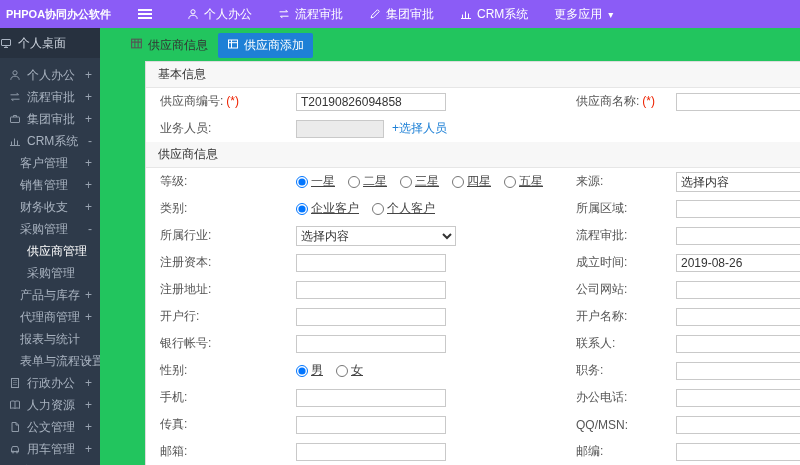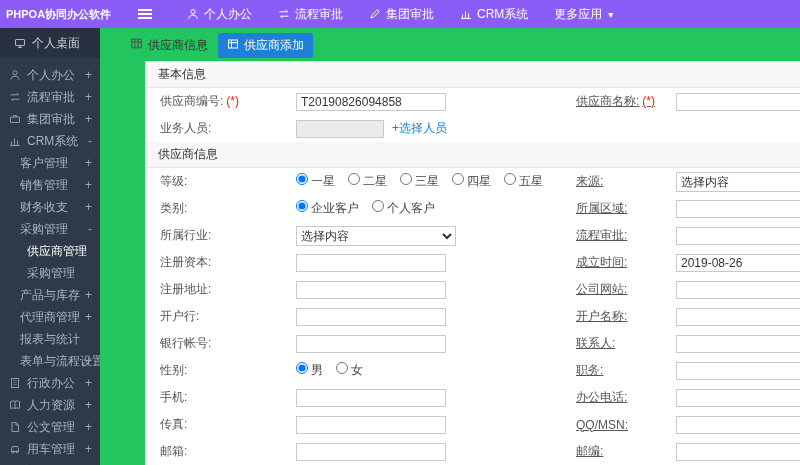--- a/index.html
+++ b/index.html
@@ -17,21 +17,21 @@
   .hamb { margin-left:38px; cursor:pointer; display:flex; align-items:center; color:#fff; }
   .topnav { margin-left:22px; display:flex; height:100%; }
   .navitem { display:flex; align-items:center; gap:5px; padding:0 13px;
     color:#fff; cursor:pointer; white-space:nowrap; }
   .caret { font-size:10px; margin-left:1px; }
   .nico { display:flex; }
   
   .sidebar { position:absolute; top:28px; left:0; width:100px; height:437px;
     background:#2e3a4a; overflow:hidden; }
   .side-desktop { height:30px; background:#27313f; color:#ccd3dd;
-    display:flex; align-items:center; gap:6px; padding-left:14px; cursor:pointer; }
+    display:flex; align-items:center; gap:6px; padding-left:0; cursor:pointer; }
   .side-menu { list-style:none; margin:6px 0 0; padding:0; }
   .side-menu li { position:relative; height:22px; display:flex; align-items:center;
     color:#a9b3c0; cursor:pointer; white-space:nowrap; }
   .lvl1 { padding-left:9px; }
   .lvl1 .si { margin-right:6px; }
   .lvl2 { padding-left:20px; }
   .lvl3 { padding-left:27px; }
   .exp { position:absolute; right:8px; color:#9aa4b2; }
   .side-menu li.active { color:#fff;text-align:right; }
   .si { display:flex; color:#8f9aa8; }
@@ -41,32 +41,32 @@
   .tabbar { display:flex; align-items:center; gap:10px; padding:8px 0 7px 30px; height:33px; }
   .tab { display:flex; align-items:center; gap:5px; color:#333; cursor:pointer; }
   .tab-active { background:#1e80d6; color:#fff; padding:4px 9px; border-radius:2px;
     display:flex; align-items:center; gap:5px; cursor:pointer; }
   .panel { margin-left:45px; width:980px; background:#fff; border:1px solid #ddd; }
   .sec-h { height:26px; line-height:25px; background:#f7f7f7;
     border-bottom:1px solid #e6e6e6; padding-left:12px; color:#333; }
   .frow { display:flex; align-items:center; height:27px; }
   .c1 { display:flex; align-items:center; width:430px; flex:none; }
   .lbl { width:150px; padding-left:14px; color:#555; flex:none; white-space:nowrap; }
-  .lbl2 { width:100px; color:#555; flex:none; white-space:nowrap;text-decoration:underline; }
+  .lbl2 { width:100px; color:#555; flex:none; white-space:nowrap; }
   .req { color:#ee2200; margin-left:3px; }
   .inp { width:150px; height:18px; border:1px solid #c9c9c9; padding:1px 4px;
     font-size:12px; font-family:inherit; color:#333; background:#fff; }
   .inp2 { width:250px; }
   .gray { background:#ebebeb; width:88px; }
   .sel { width:160px; height:20px; border:1px solid #c9c9c9; font-size:12px;
     font-family:inherit; color:#333; background:#fff; }
   .sel2 { width:250px; }
   .plink { color:#1e80d6; margin-left:8px; cursor:pointer; white-space:nowrap; }
   .radios { display:flex; align-items:center; }
-  .radio { display:flex; margin-right:13px; color:#444; cursor:pointer; }
+  .radio { display:flex; align-items:center; margin-right:13px; color:#444; cursor:pointer;text-decoration:underline; }
   .radio input { margin:0 3px 0 0; width:12px; height:12px; }
 </style>
 </head>
 <body>
 
 <header class="topbar">
   <div class="logo">PHPOA协同办公软件</div>
   <div class="hamb">
     <svg width="14" height="12" viewBox="0 0 14 12">
         <g fill="#fff">

